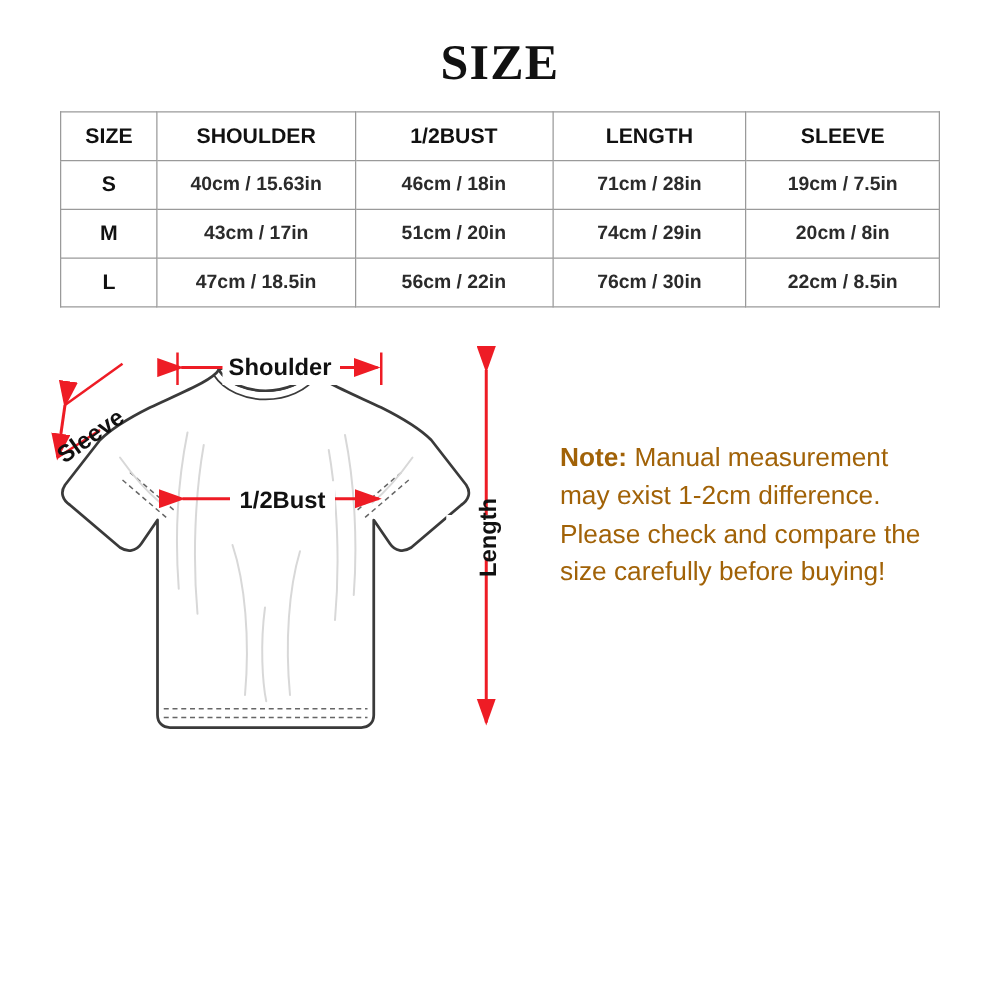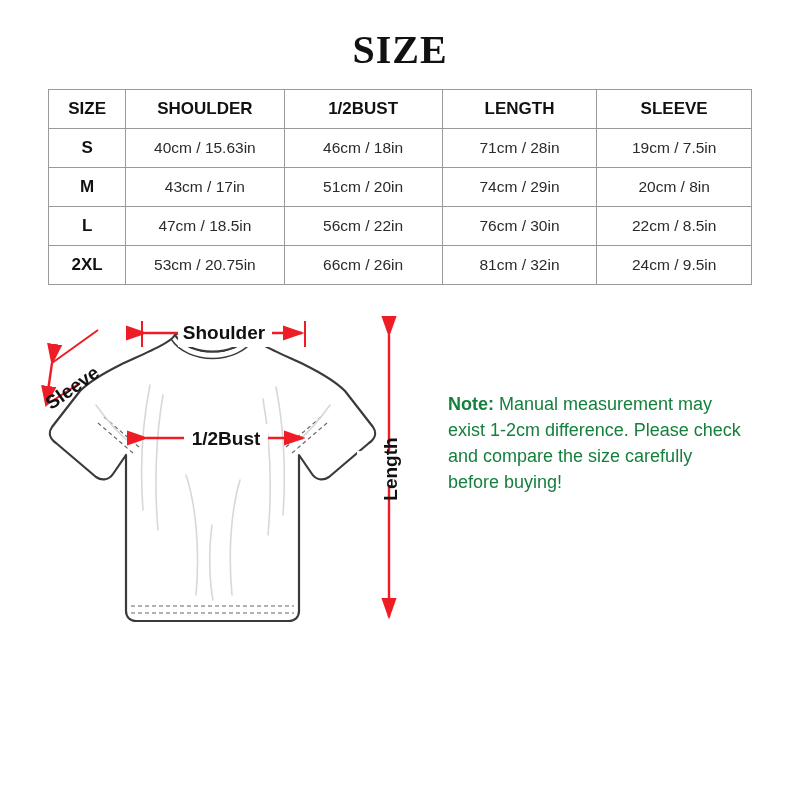--- a/index.html
+++ b/index.html
@@ -47,21 +47,21 @@
     font-weight: 700;
     font-size: 17px;
     color: #111;
   }
   table.size-table td.size-cell {
     font-weight: 700;
     font-size: 17px;
     color: #111;
   }
   table.size-table td.val {
-    font-weight: 400;
+    font-weight: 700;
     color: #2b2b2b;
     font-size: 15.5px;
   }
   table.size-table col.c0 { width: 11%; }
   table.size-table col.c1 { width: 22.5%; }
   table.size-table col.c2 { width: 22.5%; }
   table.size-table col.c3 { width: 22%; }
   table.size-table col.c4 { width: 22%; }
 
   
@@ -76,23 +76,23 @@
     left: 0;
     top: 0;
   }
 
   
   .note {
     position: absolute;
     left: 448px;
     top: 96px;
     width: 300px;
-    font-size: 18px;
+    font-size: 21px;
     line-height: 1.45;
-    color: #15803d;
+    color: #a16207;
   }
   .note b {
     font-weight: 700;
   }
 </style>
 </head>
 <body>
 
 <div class="title">SIZE</div>
 
@@ -128,27 +128,20 @@
         <td class="val">51cm / 20in</td>
         <td class="val">74cm / 29in</td>
         <td class="val">20cm / 8in</td>
       </tr>
       <tr>
         <td class="size-cell">L</td>
         <td class="val">47cm / 18.5in</td>
         <td class="val">56cm / 22in</td>
         <td class="val">76cm / 30in</td>
         <td class="val">22cm / 8.5in</td>
-      </tr>
-      <tr>
-        <td class="size-cell">2XL</td>
-        <td class="val">53cm / 20.75in</td>
-        <td class="val">66cm / 26in</td>
-        <td class="val">81cm / 32in</td>
-        <td class="val">24cm / 9.5in</td>
       </tr>
     </tbody>
   </table>
 </div>
 
 <div class="diagram-area">
 
   <svg class="diagram-svg" width="800" height="360" viewBox="0 0 800 360">
     <defs>
       <marker id="arrow-r" markerWidth="9" markerHeight="9" refX="8" refY="3.2" orient="auto" markerUnits="strokeWidth">

